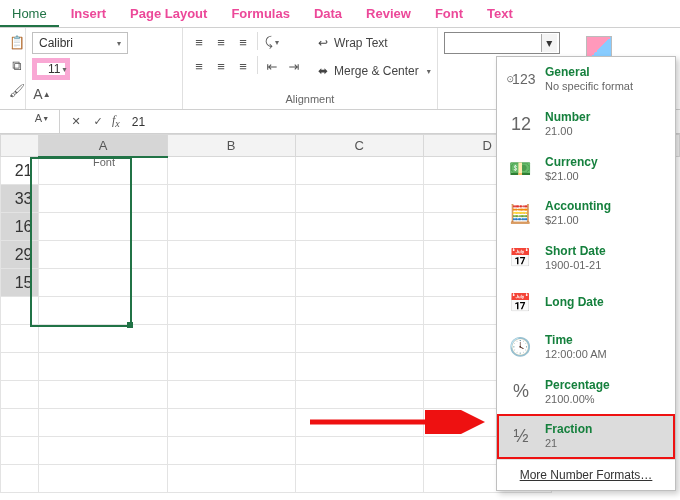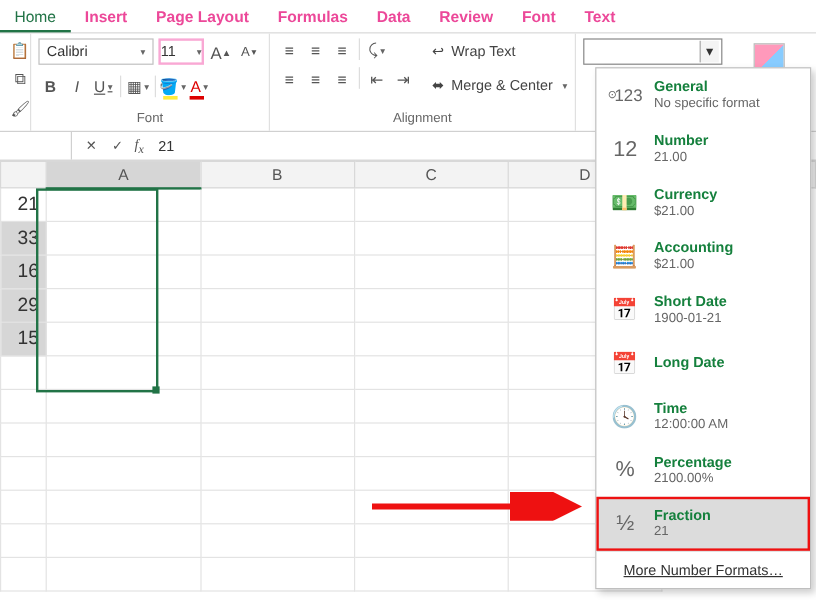--- a/index.html
+++ b/index.html
@@ -62,34 +62,34 @@
   .clip-col {
     width: 22px;
     display: flex;
     flex-direction: column;
     align-items: center;
     gap: 4px;
     color: #999;
     font-size: 14px;
   }
   
-  .font-row1 { display:flex; gap:4px; align-items:flex-end; }
+  .font-row1 { display:flex; gap:4px; align-items:flex-start;flex-direction:column; }
   .font-name {
     border: 1px solid #c0c0c0;
     height: 22px;
     width: 96px;
     padding: 2px 6px;
     display:flex; align-items:center; justify-content:space-between;
     font-size: 12px;
   }
   .font-size {
-    border: 2px solid #f9a8d4;
+    border: 5px solid #f9a8d4;
     height: 22px;
     width: 38px;
-    padding: 2px 0;
+    padding: 2px 11px;
     display:flex; align-items:center; justify-content:space-between;
     font-size: 12px;
   }
   .btn-icon {
     width: 20px; height: 20px;
     display:flex; align-items:center; justify-content:center;
     color:#555;
     font-size: 13px;
     cursor:pointer;
   }

